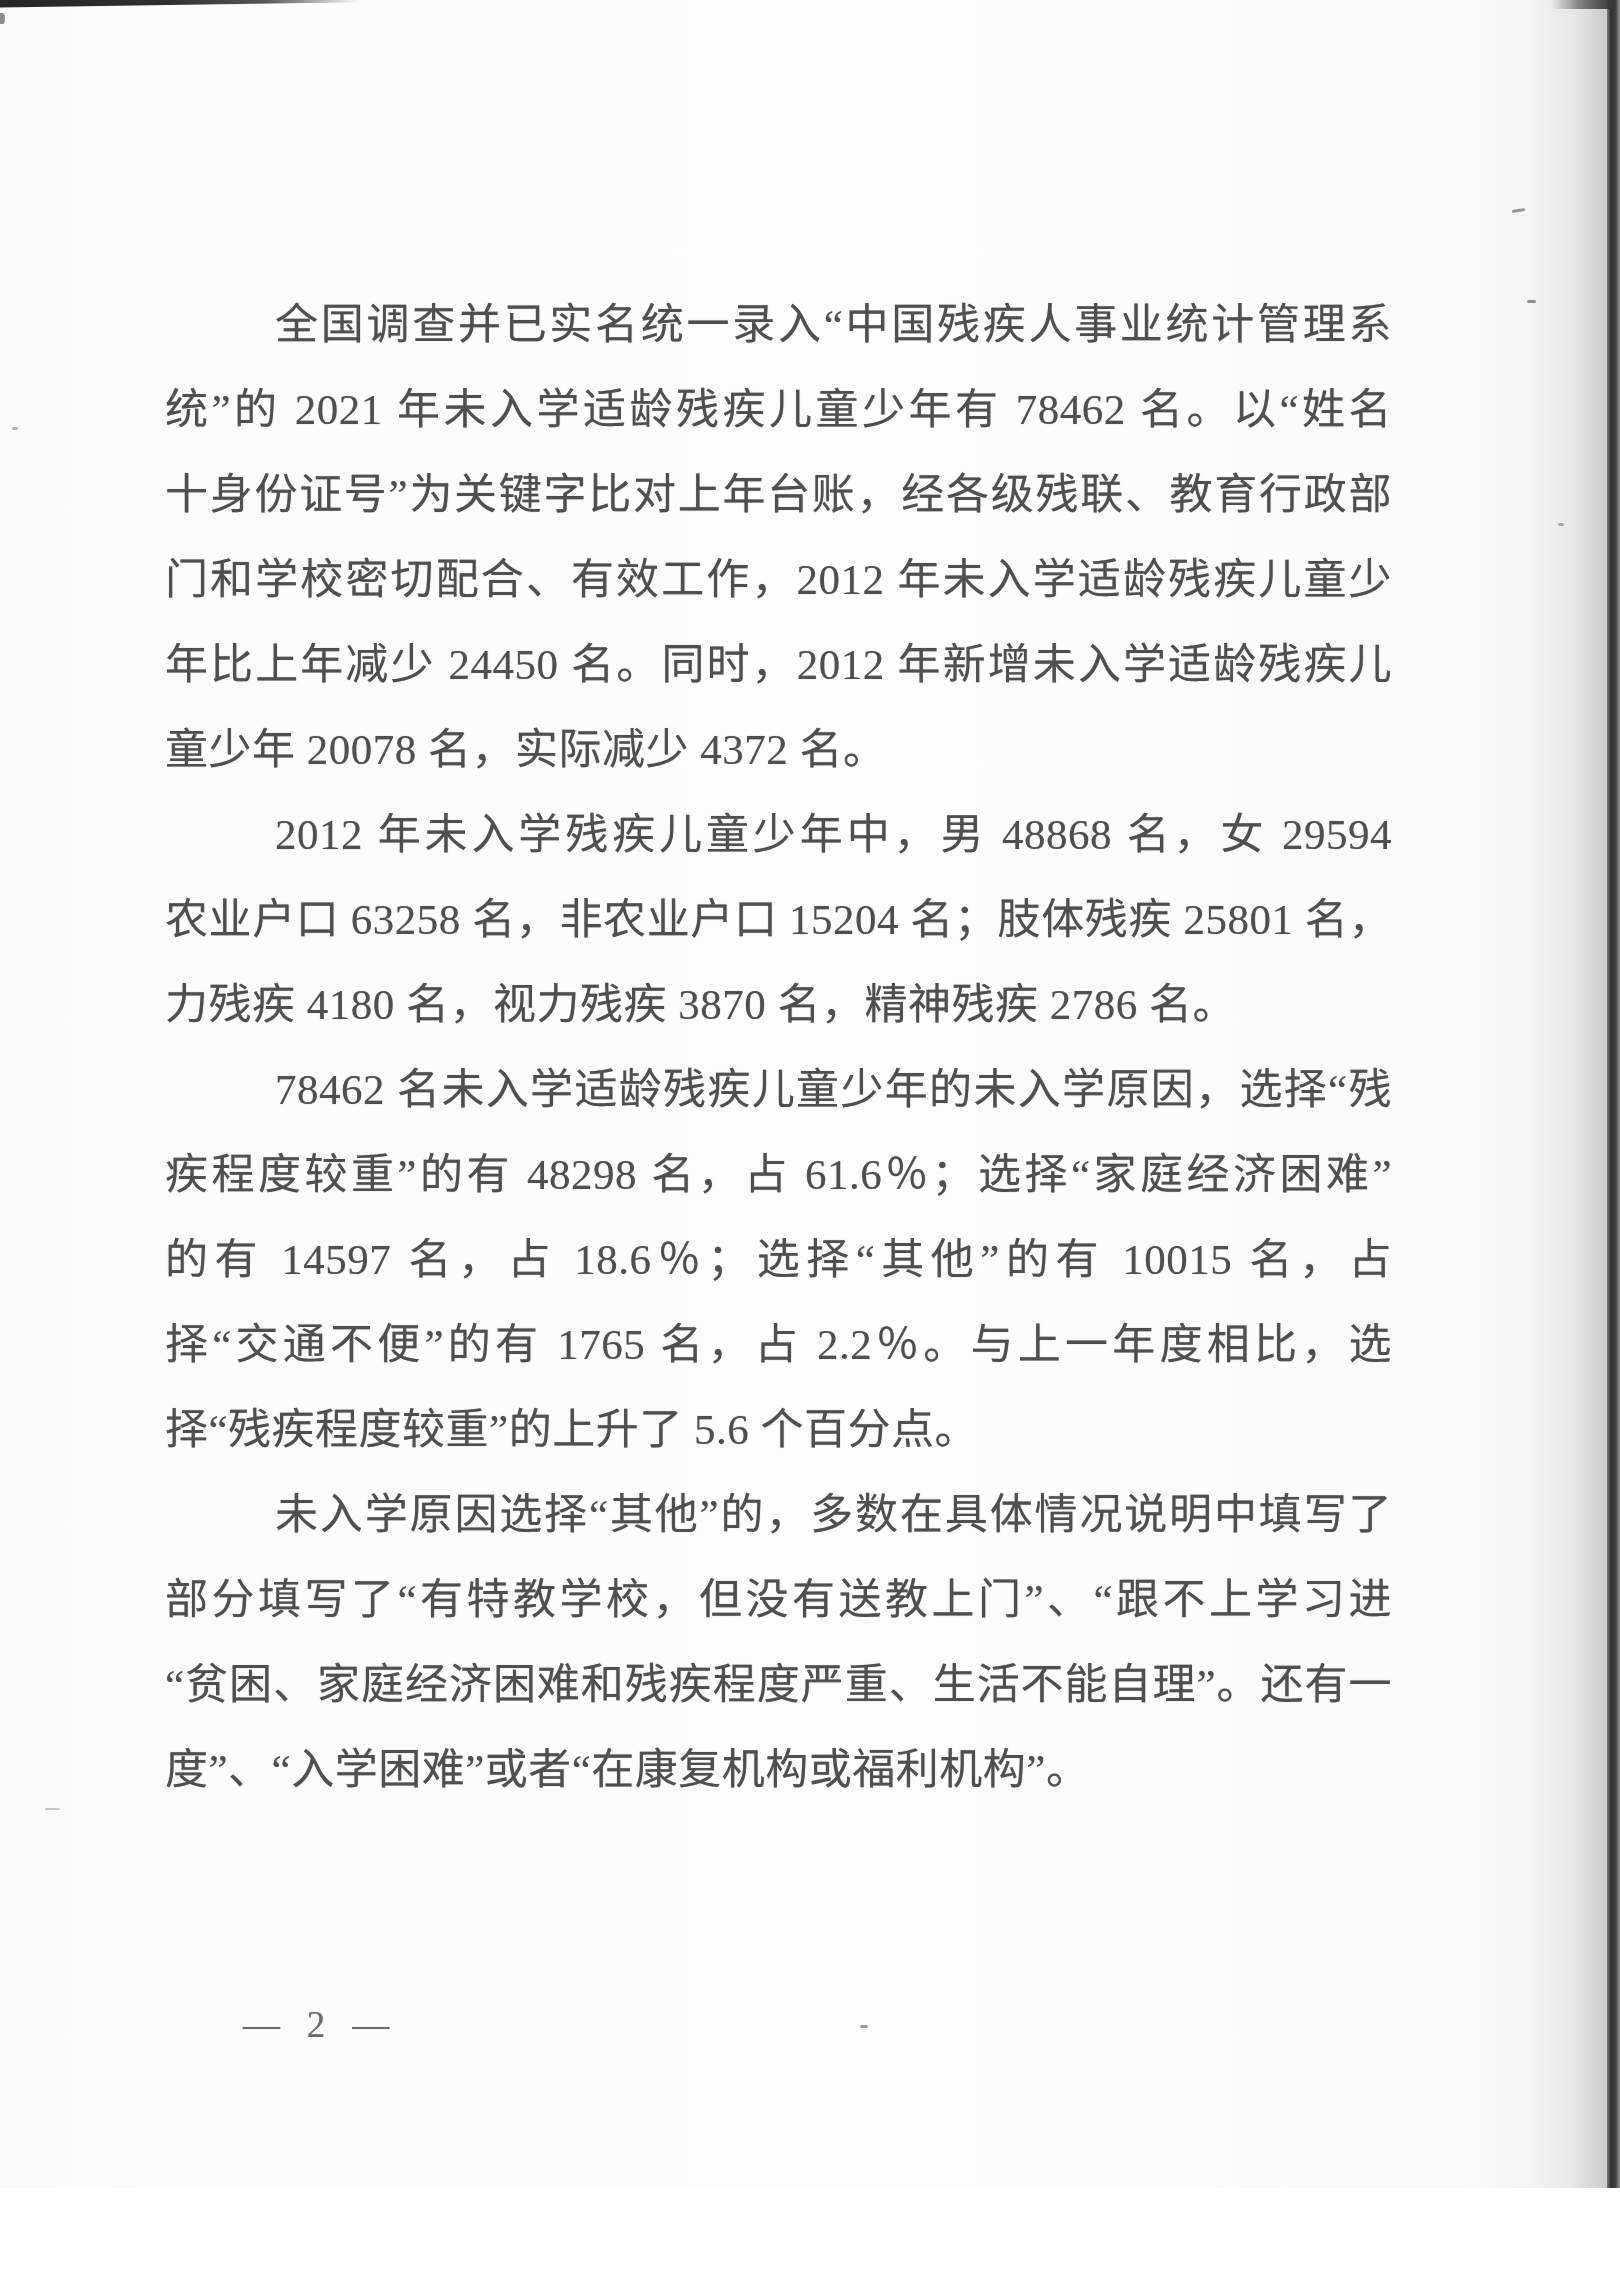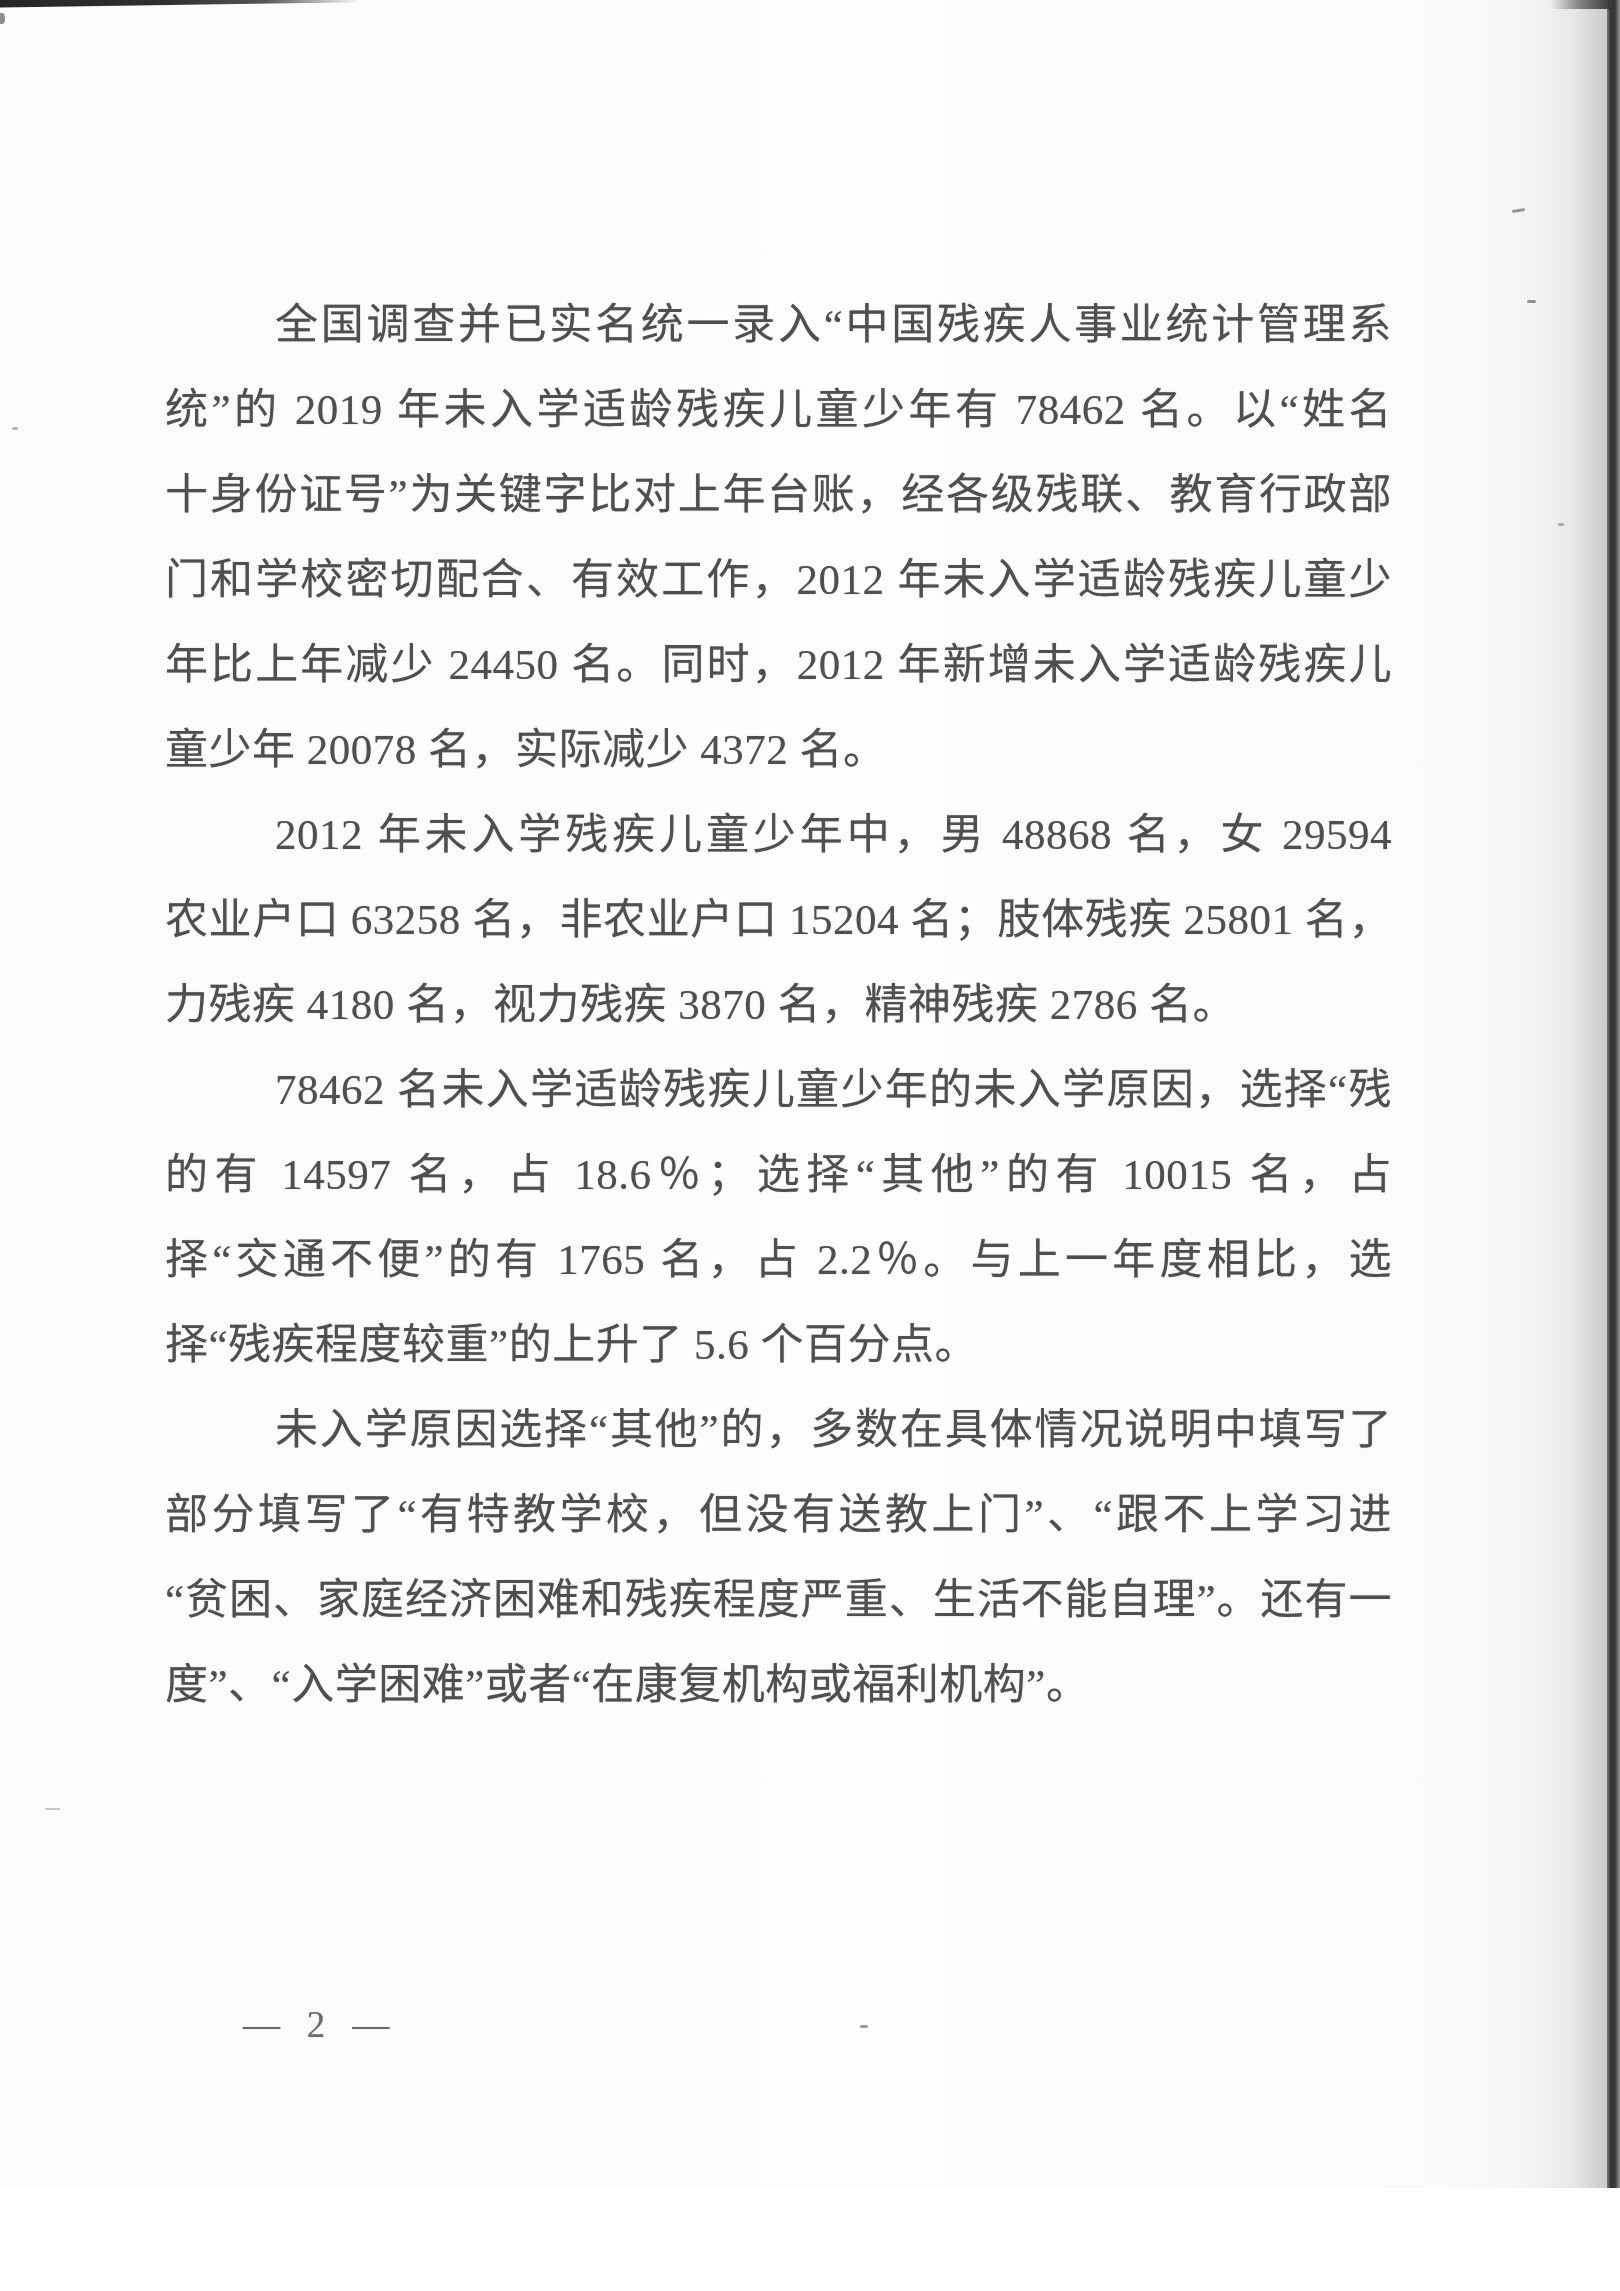--- a/index.html
+++ b/index.html
@@ -107,29 +107,30 @@
   <div class="right-cap"></div>
   <div class="speck s1"></div>
   <div class="speck s2"></div>
   <div class="speck s3"></div>
   <div class="speck s4"></div>
   <div class="speck s5"></div>
   <div class="speck s6"></div>
 
   <div class="text-block" id="text-block">
       <div class="line indent just">全国调查并已实名统一录入“中国残疾人事业统计管理系</div>
-      <div class="line just">统”的 2019 年未入学适龄残疾儿童少年有 78462 名。以“姓名</div>
+      <div class="line just">统”的 2021 年未入学适龄残疾儿童少年有 78462 名。以“姓名</div>
       <div class="line just">十身份证号”为关键字比对上年台账，经各级残联、教育行政部</div>
       <div class="line just">门和学校密切配合、有效工作，2012 年未入学适龄残疾儿童少</div>
       <div class="line just">年比上年减少 24450 名。同时，2012 年新增未入学适龄残疾儿</div>
       <div class="line">童少年 20078 名，实际减少 4372 名。</div>
       <div class="line indent just">2012 年未入学残疾儿童少年中，男 48868 名，女 29594 名；</div>
       <div class="line just">农业户口 63258 名，非农业户口 15204 名；肢体残疾 25801 名，</div>
       <div class="line">力残疾 4180 名，视力残疾 3870 名，精神残疾 2786 名。</div>
       <div class="line indent just">78462 名未入学适龄残疾儿童少年的未入学原因，选择“残</div>
+      <div class="line just">疾程度较重”的有 48298 名，占 61.6％；选择“家庭经济困难”</div>
       <div class="line just">的有 14597 名，占 18.6％；选择“其他”的有 10015 名，占</div>
       <div class="line just">择“交通不便”的有 1765 名，占 2.2％。与上一年度相比，选</div>
       <div class="line">择“残疾程度较重”的上升了 5.6 个百分点。</div>
       <div class="line indent just">未入学原因选择“其他”的，多数在具体情况说明中填写了</div>
       <div class="line just">部分填写了“有特教学校，但没有送教上门”、“跟不上学习进</div>
       <div class="line just">“贫困、家庭经济困难和残疾程度严重、生活不能自理”。还有一</div>
       <div class="line">度”、“入学困难”或者“在康复机构或福利机构”。</div>
     </div>
 
   <div class="page-footer">— 2 —</div>

